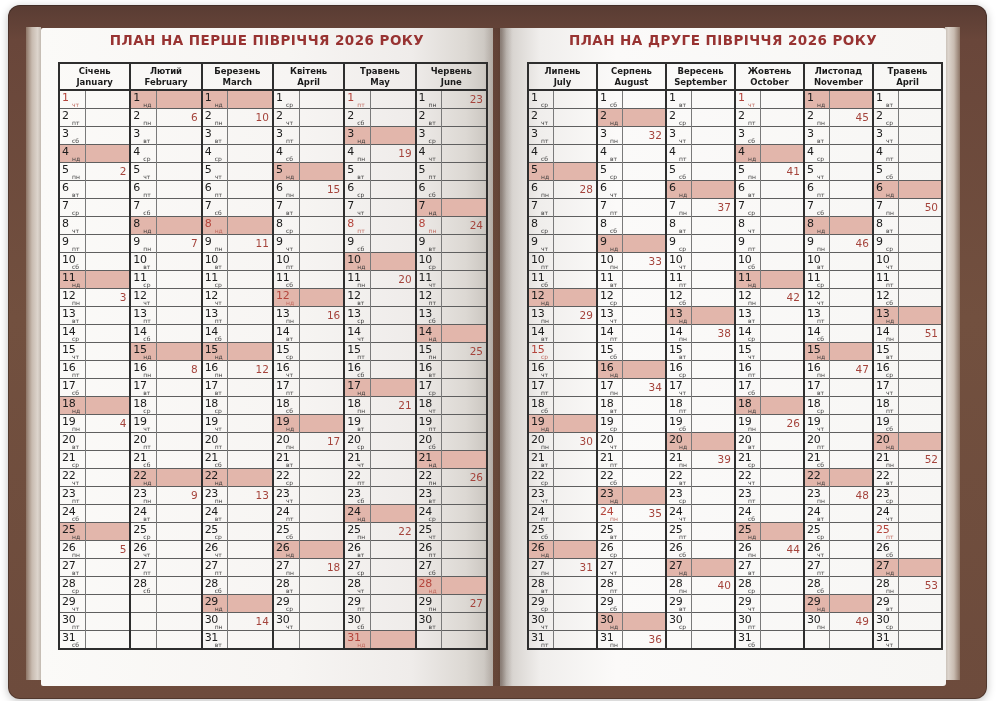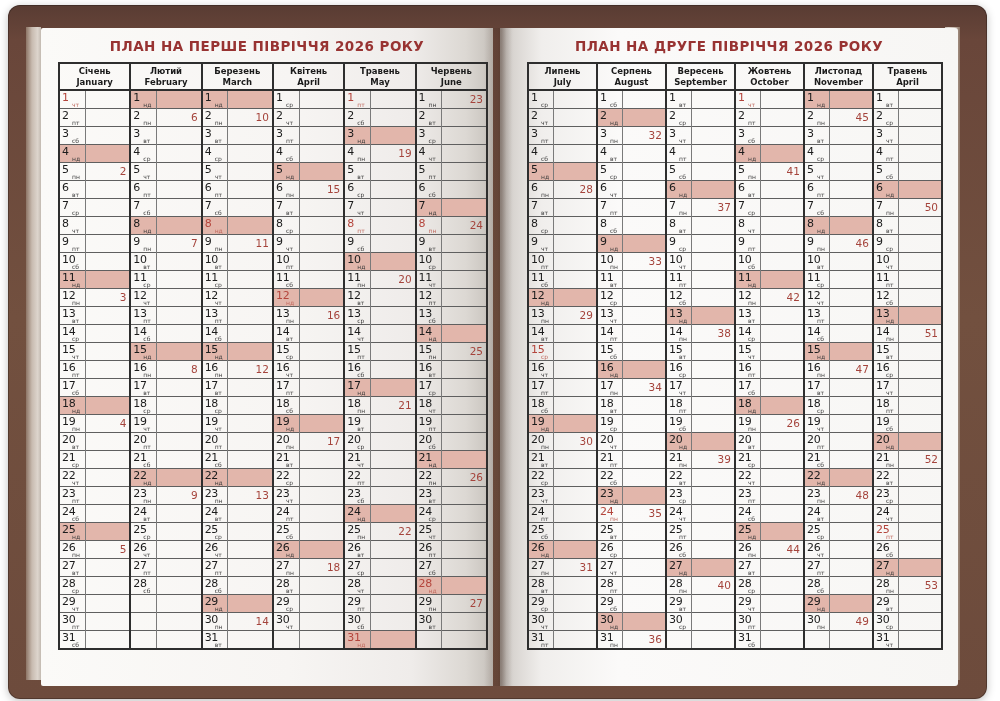--- a/index.html
+++ b/index.html
@@ -8,24 +8,24 @@
   .cover{position:absolute;left:8px;top:5px;width:979px;height:694px;border-radius:12px;
          background:linear-gradient(180deg,#593c33 0%,#69463a 5%,#72503f 45%,#6d4b3c 100%);
          box-shadow:inset 0 0 0 1px rgba(0,0,0,.25), 0 2px 8px rgba(0,0,0,.25);}
   .stack{position:absolute;top:27px;height:653px;width:15px;}
   .stack.l{left:26px;background:linear-gradient(90deg,#8d7566,#c8bbb0 40%,#ddd5cd 78%,#c3bab1);}
   .stack.r{left:945px;background:linear-gradient(270deg,#8d7566,#c8bbb0 40%,#ddd5cd 78%,#c3bab1);}
   .page{position:absolute;top:28px;height:658px;}
   .page.left{left:41px;width:452px;border-radius:2px 0 0 2px;
     background:linear-gradient(90deg,#fbfaf8 0%,#f7f5f3 55%,#efecea 82%,#dcd8d3 94%,#c6c1bb 100%);}
   .page.right{left:500px;width:446px;border-radius:0 3px 3px 0;
-    background:linear-gradient(90deg,#b7b1ab 0%,#d9d5d1 3%,#f0eeec 9%,#fbfaf9 26%,#f7f6f4 100%);padding-left:12px;}
+    background:linear-gradient(90deg,#b7b1ab 0%,#d9d5d1 3%,#f0eeec 9%,#fbfaf9 26%,#f7f6f4 100%);}
   .gutter{position:absolute;left:484px;top:28px;width:28px;height:658px;pointer-events:none;
     background:linear-gradient(90deg,rgba(70,48,38,0) 0%,rgba(70,48,38,.25) 50%,rgba(70,48,38,.42) 60%,rgba(70,48,38,.12) 80%,rgba(70,48,38,0) 100%);}
-  .title{position:absolute;top:10px;left:0;right:0;text-align:center;font-weight:700;
+  .title{position:absolute;top:4px;left:0;right:0;text-align:center;font-weight:700;
          font-size:13.5px;letter-spacing:.45px;color:#983332;}
   .cal-host{position:absolute;top:34px;}
   .page.left  .cal-host{left:17px;}
   .page.right .cal-host{left:27px;}
   table.cal-table{border-collapse:collapse;table-layout:fixed;width:430px;
                   border:2px solid #2e2e2e;background:transparent;}
   table.cal-right{width:416px;}
   col.c-day{width:26px;} col.c-note{width:45px;}
   .cal-right col.c-day{width:25px;} .cal-right col.c-note{width:43px;}
   th{height:25px;vertical-align:middle;border:1px solid #4e4e4e;border-bottom:2px solid #2e2e2e;

